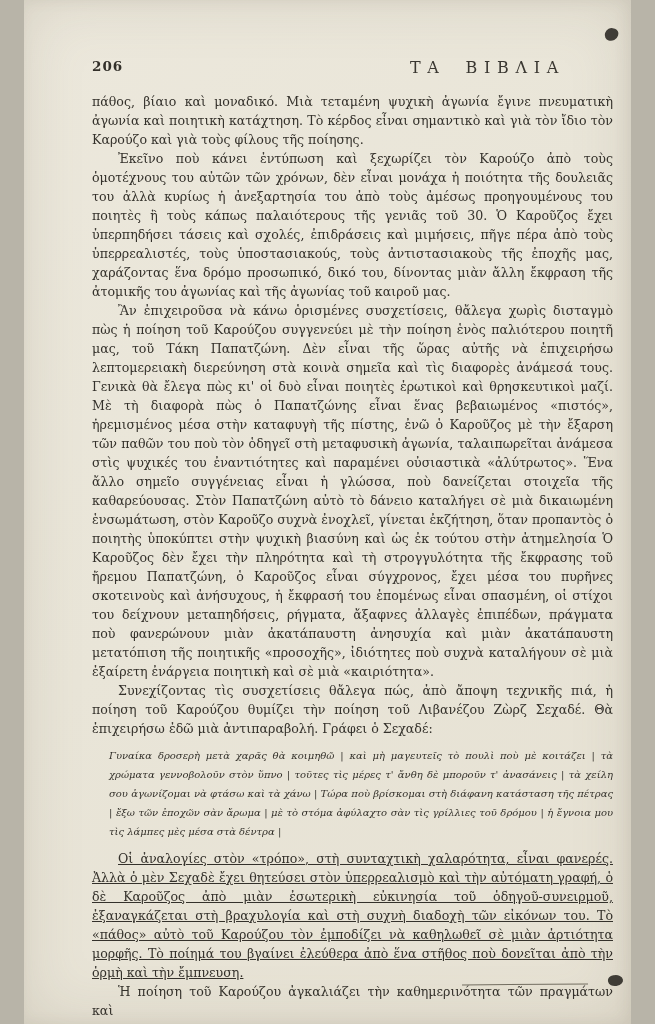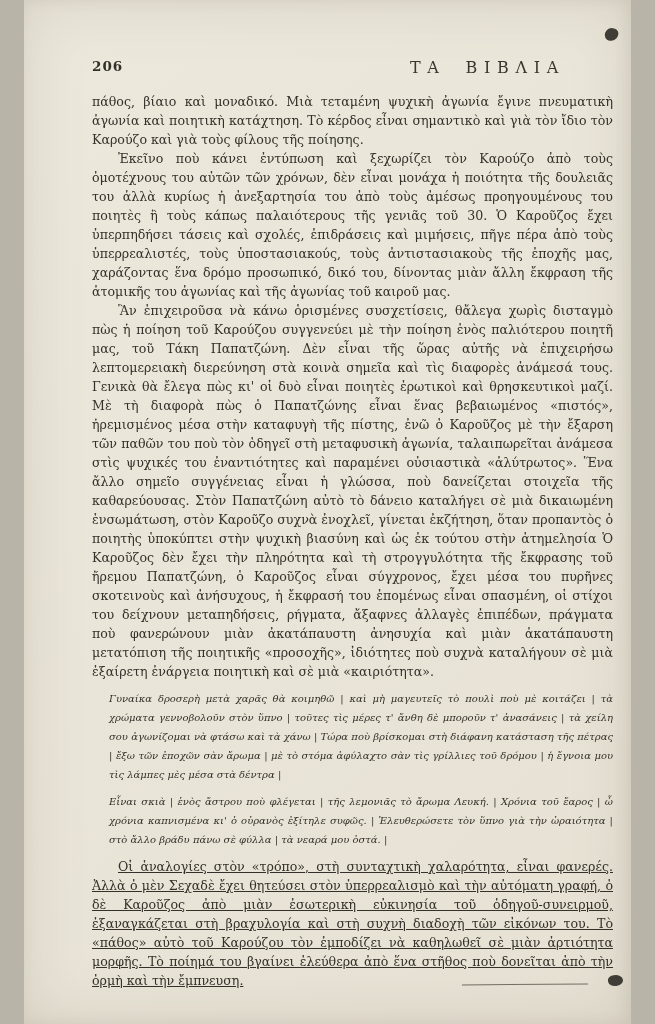--- a/index.html
+++ b/index.html
@@ -104,22 +104,23 @@
 
   <div class="running-head">
     <span class="page-number">206</span>
     <div class="head-title">ΤΑ ΒΙΒΛΙΑ</div>
   </div>
 
   <div class="text-block">
     <p class="body">πάθος, βίαιο καὶ μοναδικό. Μιὰ τεταμένη ψυχικὴ ἀγωνία ἔγινε πνευματικὴ ἀγωνία καὶ ποιητικὴ κατάχτηση. Τὸ κέρδος εἶναι σημαντικὸ καὶ γιὰ τὸν ἴδιο τὸν Καρούζο καὶ γιὰ τοὺς φίλους τῆς ποίησης.</p>
     <p class="body indent">Ἐκεῖνο ποὺ κάνει ἐντύπωση καὶ ξεχωρίζει τὸν Καρούζο ἀπὸ τοὺς ὁμοτέχνους του αὐτῶν τῶν χρόνων, δὲν εἶναι μονάχα ἡ ποιότητα τῆς δουλειᾶς του ἀλλὰ κυρίως ἡ ἀνεξαρτησία του ἀπὸ τοὺς ἀμέσως προηγουμένους του ποιητὲς ἢ τοὺς κάπως παλαιότερους τῆς γενιᾶς τοῦ 30. Ὁ Καροῦζος ἔχει ὑπερπηδήσει τάσεις καὶ σχολές, ἐπιδράσεις καὶ μιμήσεις, πῆγε πέρα ἀπὸ τοὺς ὑπερρεαλιστές, τοὺς ὑποστασιακούς, τοὺς ἀντιστασιακοὺς τῆς ἐποχῆς μας, χαράζοντας ἕνα δρόμο προσωπικό, δικό του, δίνοντας μιὰν ἄλλη ἔκφραση τῆς ἀτομικῆς του ἀγωνίας καὶ τῆς ἀγωνίας τοῦ καιροῦ μας.</p>
     <p class="body indent">Ἂν ἐπιχειροῦσα νὰ κάνω ὁρισμένες συσχετίσεις, θἄλεγα χωρὶς δισταγμὸ πὼς ἡ ποίηση τοῦ Καρούζου συγγενεύει μὲ τὴν ποίηση ἑνὸς παλιότερου ποιητῆ μας, τοῦ Τάκη Παπατζώνη. Δὲν εἶναι τῆς ὥρας αὐτῆς νὰ ἐπιχειρήσω λεπτομερειακὴ διερεύνηση στὰ κοινὰ σημεῖα καὶ τὶς διαφορὲς ἀνάμεσά τους. Γενικὰ θὰ ἔλεγα πὼς κι' οἱ δυὸ εἶναι ποιητὲς ἐρωτικοὶ καὶ θρησκευτικοὶ μαζί. Μὲ τὴ διαφορὰ πὼς ὁ Παπατζώνης εἶναι ἕνας βεβαιωμένος «πιστός», ἠρεμισμένος μέσα στὴν καταφυγὴ τῆς πίστης, ἐνῶ ὁ Καροῦζος μὲ τὴν ἔξαρση τῶν παθῶν του ποὺ τὸν ὁδηγεῖ στὴ μεταφυσικὴ ἀγωνία, ταλαιπωρεῖται ἀνάμεσα στὶς ψυχικές του ἐναντιότητες καὶ παραμένει οὐσιαστικὰ «ἀλύτρωτος». Ἕνα ἄλλο σημεῖο συγγένειας εἶναι ἡ γλώσσα, ποὺ δανείζεται στοιχεῖα τῆς καθαρεύουσας. Στὸν Παπατζώνη αὐτὸ τὸ δάνειο καταλήγει σὲ μιὰ δικαιωμένη ἑνσωμάτωση, στὸν Καροῦζο συχνὰ ἐνοχλεῖ, γίνεται ἐκζήτηση, ὅταν προπαντὸς ὁ ποιητὴς ὑποκύπτει στὴν ψυχικὴ βιασύνη καὶ ὡς ἐκ τούτου στὴν ἀτημελησία Ὁ Καροῦζος δὲν ἔχει τὴν πληρότητα καὶ τὴ στρογγυλότητα τῆς ἔκφρασης τοῦ ἤρεμου Παπατζώνη, ὁ Καροῦζος εἶναι σύγχρονος, ἔχει μέσα του πυρῆνες σκοτεινοὺς καὶ ἀνήσυχους, ἡ ἔκφρασή του ἑπομένως εἶναι σπασμένη, οἱ στίχοι του δείχνουν μεταπηδήσεις, ρήγματα, ἄξαφνες ἀλλαγὲς ἐπιπέδων, πράγματα ποὺ φανερώνουν μιὰν ἀκατάπαυστη ἀνησυχία καὶ μιὰν ἀκατάπαυστη μετατόπιση τῆς ποιητικῆς «προσοχῆς», ἰδιότητες ποὺ συχνὰ καταλήγουν σὲ μιὰ ἐξαίρετη ἐνάργεια ποιητικὴ καὶ σὲ μιὰ «καιριότητα».</p>
+    <p class="body indent">Συνεχίζοντας τὶς συσχετίσεις θἄλεγα πώς, ἀπὸ ἄποψη τεχνικῆς πιά, ἡ ποίηση τοῦ Καρούζου θυμίζει τὴν ποίηση τοῦ Λιβανέζου Ζὼρζ Σεχαδέ. Θὰ ἐπιχειρήσω ἐδῶ μιὰ ἀντιπαραβολή. Γράφει ὁ Σεχαδέ:</p>
     <p class="quote">Γυναίκα δροσερὴ μετὰ χαρᾶς θὰ κοιμηθῶ | καὶ μὴ μαγευτεῖς τὸ πουλὶ ποὺ μὲ κοιτάζει | τὰ χρώματα γεννοβολοῦν στὸν ὕπνο | τοῦτες τὶς μέρες τ' ἄνθη δὲ μποροῦν τ' ἀνασάνεις | τὰ χείλη σου ἀγωνίζομαι νὰ φτάσω καὶ τὰ χάνω | Τώρα ποὺ βρίσκομαι στὴ διάφανη κατάσταση τῆς πέτρας | ἔξω τῶν ἐποχῶν σὰν ἄρωμα | μὲ τὸ στόμα ἀφύλαχτο σὰν τὶς γρίλλιες τοῦ δρόμου | ἡ ἔγνοια μου τὶς λάμπες μὲς μέσα στὰ δέντρα |</p>
-    <p class="quote">Εἶναι σκιὰ | ἑνὸς ἄστρου ποὺ φλέγεται | τῆς λεμονιᾶς τὸ ἄρωμα Λευκή. | Χρόνια τοῦ ἔαρος | ὦ χρόνια καπνισμένα κι' ὁ οὐρανὸς ἐξίτηλε συφῶς. | Ἐλευθερώσετε τὸν ὕπνο γιὰ τὴν ὡραιότητα | στὸ ἄλλο βράδυ πάνω σὲ φύλλα | τὰ νεαρά μου ὀστά. |</p>
     <p class="body indent spaced-before">Οἱ ἀναλογίες στὸν «τρόπο», στὴ συνταχτικὴ χαλαρότητα, εἶναι φανερές. Ἀλλὰ ὁ μὲν Σεχαδὲ ἔχει θητεύσει στὸν ὑπερρεαλισμὸ καὶ τὴν αὐτόματη γραφή, ὁ δὲ Καροῦζος ἀπὸ μιὰν ἐσωτερικὴ εὐκινησία τοῦ ὁδηγοῦ-συνειρμοῦ, ἐξαναγκάζεται στὴ βραχυλογία καὶ στὴ συχνὴ διαδοχὴ τῶν εἰκόνων του. Τὸ «πάθος» αὐτὸ τοῦ Καρούζου τὸν ἐμποδίζει νὰ καθηλωθεῖ σὲ μιὰν ἀρτιότητα μορφῆς. Τὸ ποίημά του βγαίνει ἐλεύθερα ἀπὸ ἕνα στῆθος ποὺ δονεῖται ἀπὸ τὴν ὁρμὴ καὶ τὴν ἔμπνευση.</p>
+    <p class="body indent">Ἡ ποίηση τοῦ Καρούζου ἀγκαλιάζει τὴν καθημερινότητα τῶν πραγμάτων καὶ</p>
   </div>
 
   <div class="blob blob-tr"></div>
   <div class="blob blob-br"></div>
   <div class="pencil-line"></div>
 
 </div>
 
 </body></html>

